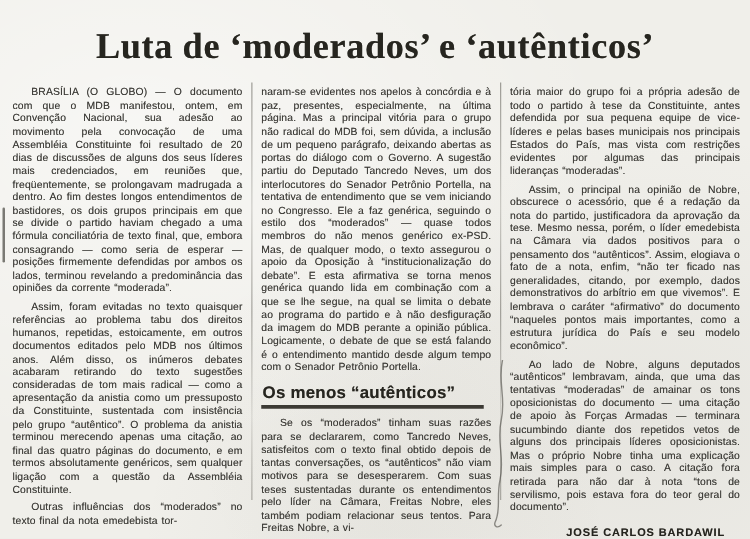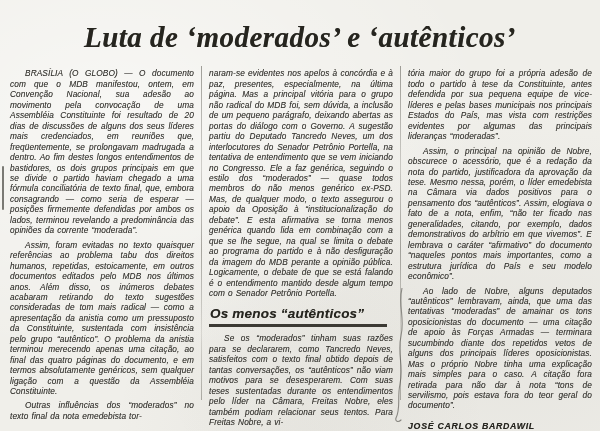--- a/index.html
+++ b/index.html
@@ -18,21 +18,20 @@
   .page{
     position:relative;
     width:600px;height:431px;
     color:var(--ink);
     background:
       radial-gradient(ellipse at 18% 25%, rgba(255,255,255,0.5), transparent 55%),
       radial-gradient(ellipse at 85% 80%, rgba(80,75,60,0.06), transparent 50%),
       radial-gradient(ellipse at 50% 110%, rgba(80,75,60,0.05), transparent 45%),
       var(--paper);
     overflow:hidden;
-    font-style:italic;
   }
   .headline{
     margin:0;
     padding:22px 10px 8px 10px;
     font-family:"Liberation Serif",serif;
     font-weight:700;
     font-size:29px;
     line-height:1.05;
     text-align:center;
     letter-spacing:0.5px;
@@ -77,20 +76,21 @@
     color:var(--headline_ink);
     border-bottom:3px solid #3c3a34;
     text-shadow:0 0 0.5px rgba(40,38,32,0.5);
   }
   .byline{
     margin-top:10px;
     padding-right:12px;
     font-size:8.8px;
     font-weight:700;
     letter-spacing:0.7px;
+    text-align:right;
     color:var(--headline_ink);
     text-shadow:0 0 0.4px rgba(40,38,32,0.5);
   }
   .edge-mark{
     position:absolute;
     left:2px;top:166px;
     width:2px;height:44px;
     background:rgba(70,68,62,0.7);
     border-radius:1px;
   }

